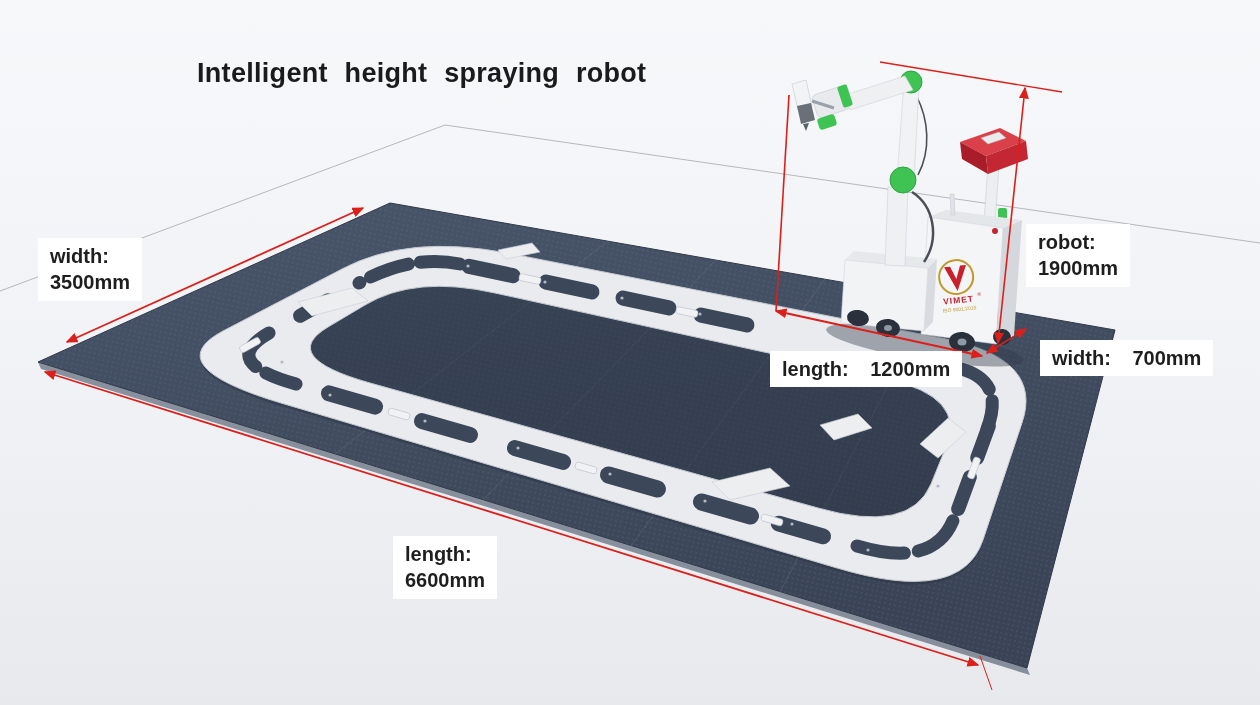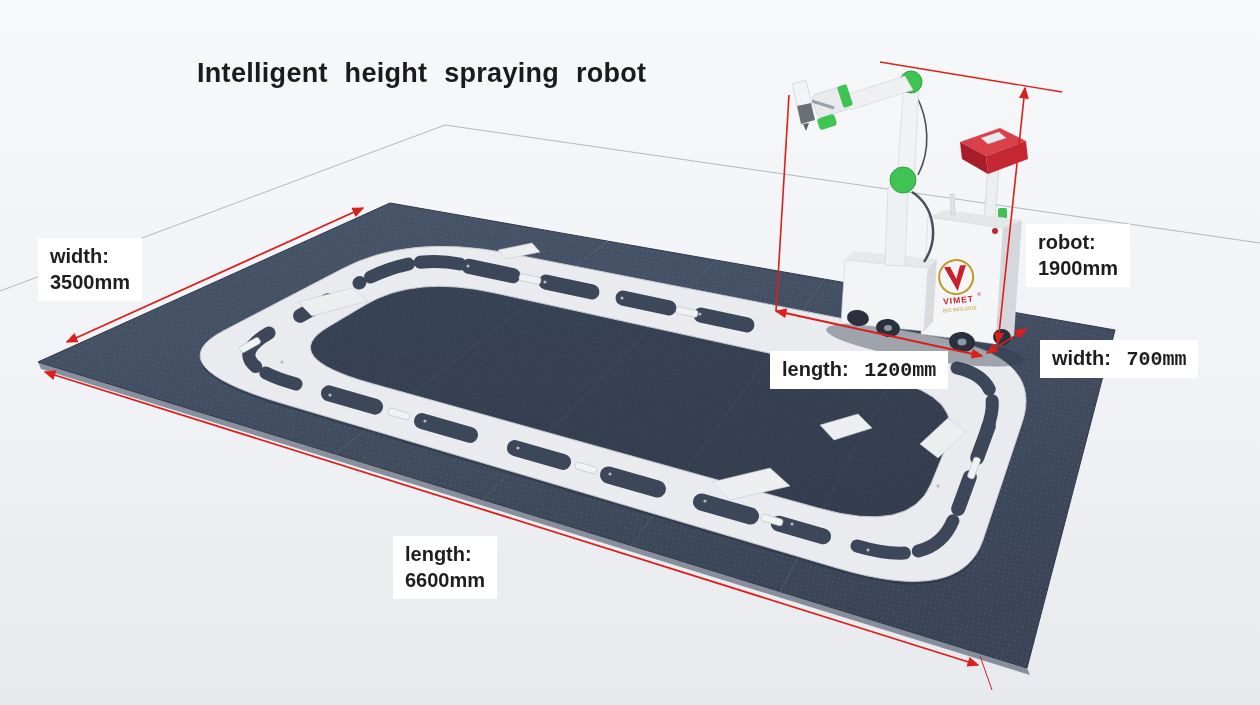--- a/index.html
+++ b/index.html
@@ -6,21 +6,21 @@
   .stage{position:relative;width:1260px;height:705px;overflow:hidden;
          background:linear-gradient(180deg,#f7f8fa 0%,#f1f2f5 55%,#e7e9ec 100%);}
   .stage svg{position:absolute;left:0;top:0;}
   .title{position:absolute;left:197px;top:58px;font-size:27px;font-weight:bold;
          color:#1b1b1b;word-spacing:9px;letter-spacing:.3px;white-space:nowrap;}
   .dim-label{position:absolute;background:#ffffff;color:#1e1e1e;font-weight:bold;
              font-size:20px;line-height:1.32;padding:5px 12px;white-space:nowrap;}
   .dim-label .lab{display:block;}
   .dim-label .val{display:block;}
   .dim-label.inline .lab,.dim-label.inline .val{display:inline;}
-  .dim-label.inline .val{margin-left:10px;font-family:Liberation Mono, monospace;}
+  .dim-label.inline .val{margin-left:16px;}
   #lbl-track-width{left:38px;top:238px;}
   #lbl-robot-height{left:1026px;top:224px;}
   #lbl-robot-length{left:770px;top:351px;}
   #lbl-robot-width{left:1040px;top:340px;}
   #lbl-track-length{left:393px;top:536px;}
 </style>
 </head>
 <body>
 
 <div class="stage">

